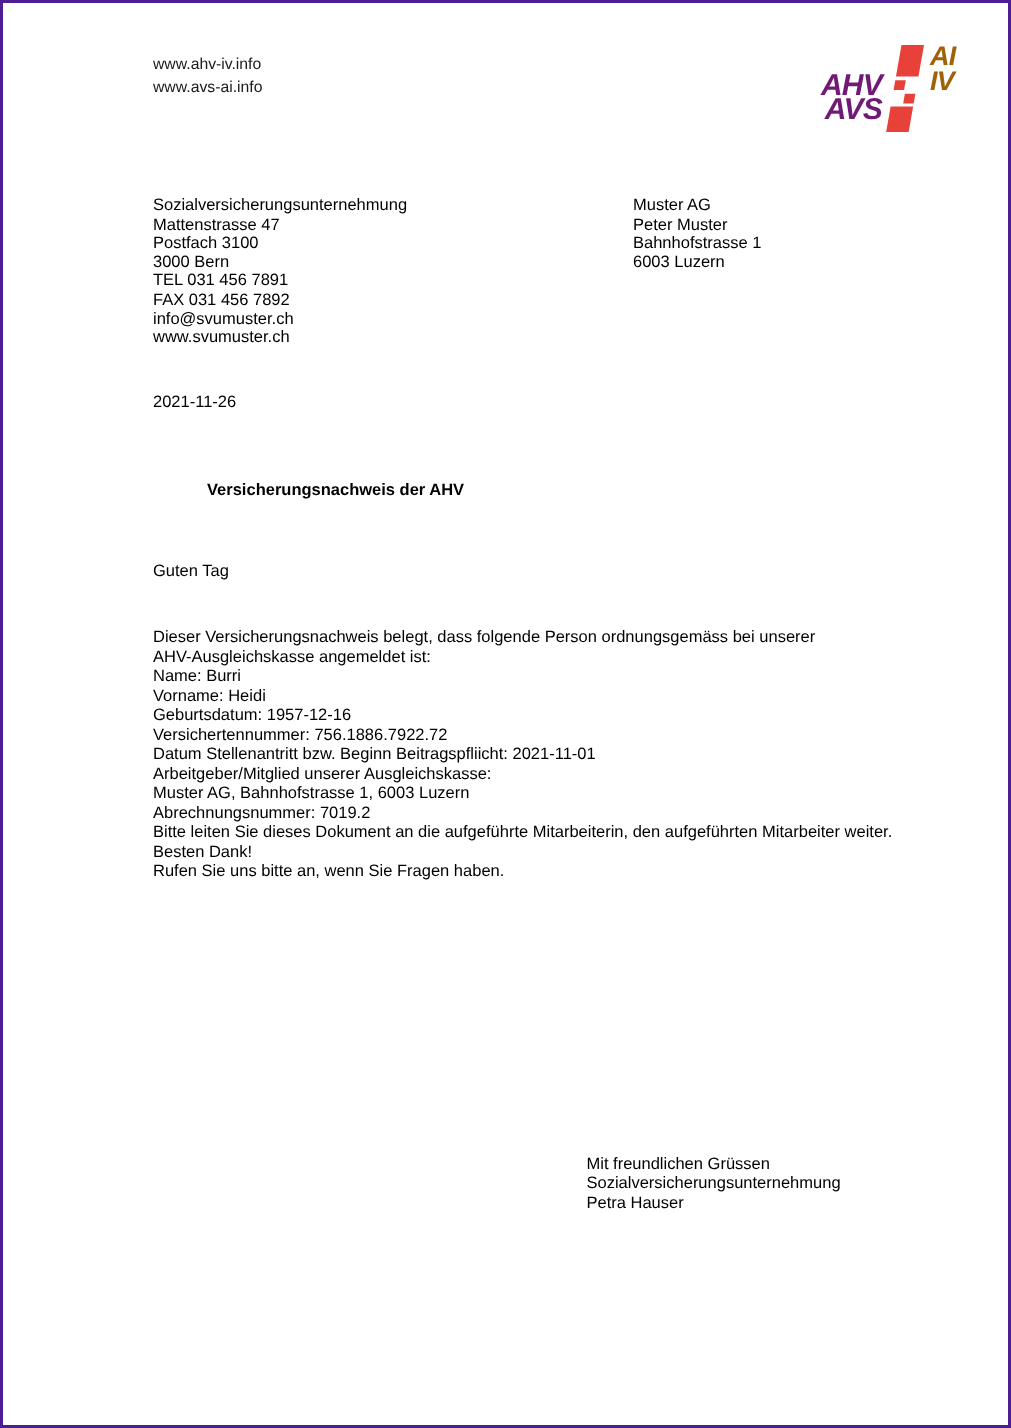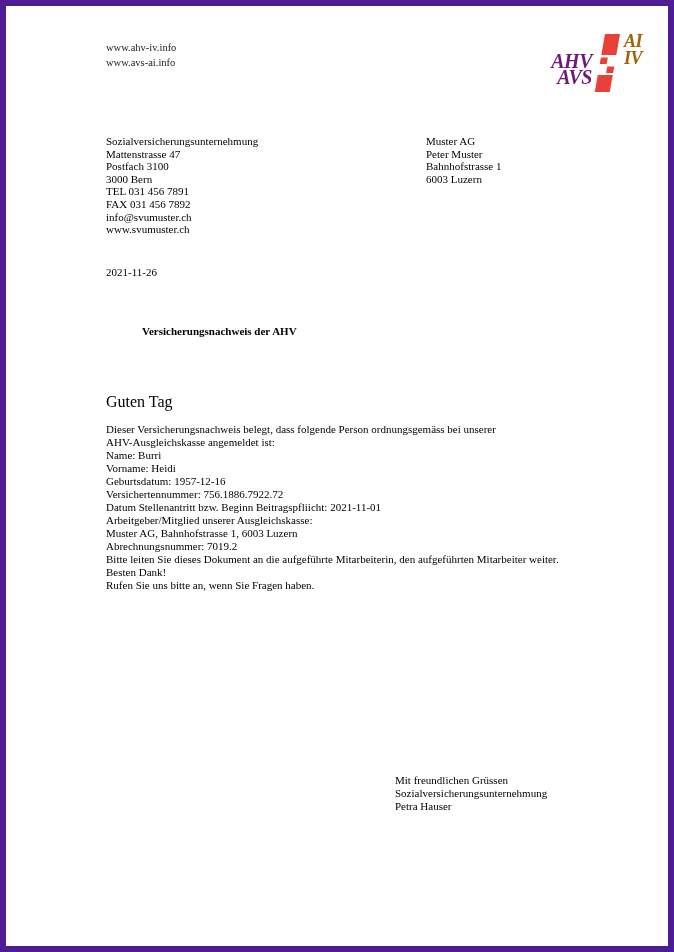--- a/index.html
+++ b/index.html
@@ -6,25 +6,24 @@
     margin: 0;
     padding: 0;
     background: #ffffff;
     font-family: "Liberation Sans", "DejaVu Sans", sans-serif;
   }
   .page {
     position: relative;
     width: 674px;
     height: 952px;
     box-sizing: border-box;
-    border: 6px solid #4c1d95;
+    border: 2px solid #4c1d95;
     background: #ffffff;
     overflow: hidden;
     color: #000000;
-    font-family: Liberation Serif, serif;
   }
   .abs { position: absolute; }
 
   
   .weblinks {
     left: 100px;
     top: 34px;
     font-size: 10.5px;
     line-height: 15px;
     color: #1a1a1a;
@@ -98,22 +97,22 @@
   .subject {
     left: 100px;
     top: 319px;
     font-size: 11px;
     line-height: 13px;
     font-weight: bold;
     margin-left: 36px;
   }
   .salutation {
     left: 100px;
-    top: 389px;
-    font-size: 16px;
+    top: 373px;
+    font-size: 11px;
     line-height: 13px;
     text-align: center;
   }
   .body-block {
     left: 100px;
     top: 417px;
     width: 545px;
     font-size: 11px;
     line-height: 13px;
   }

